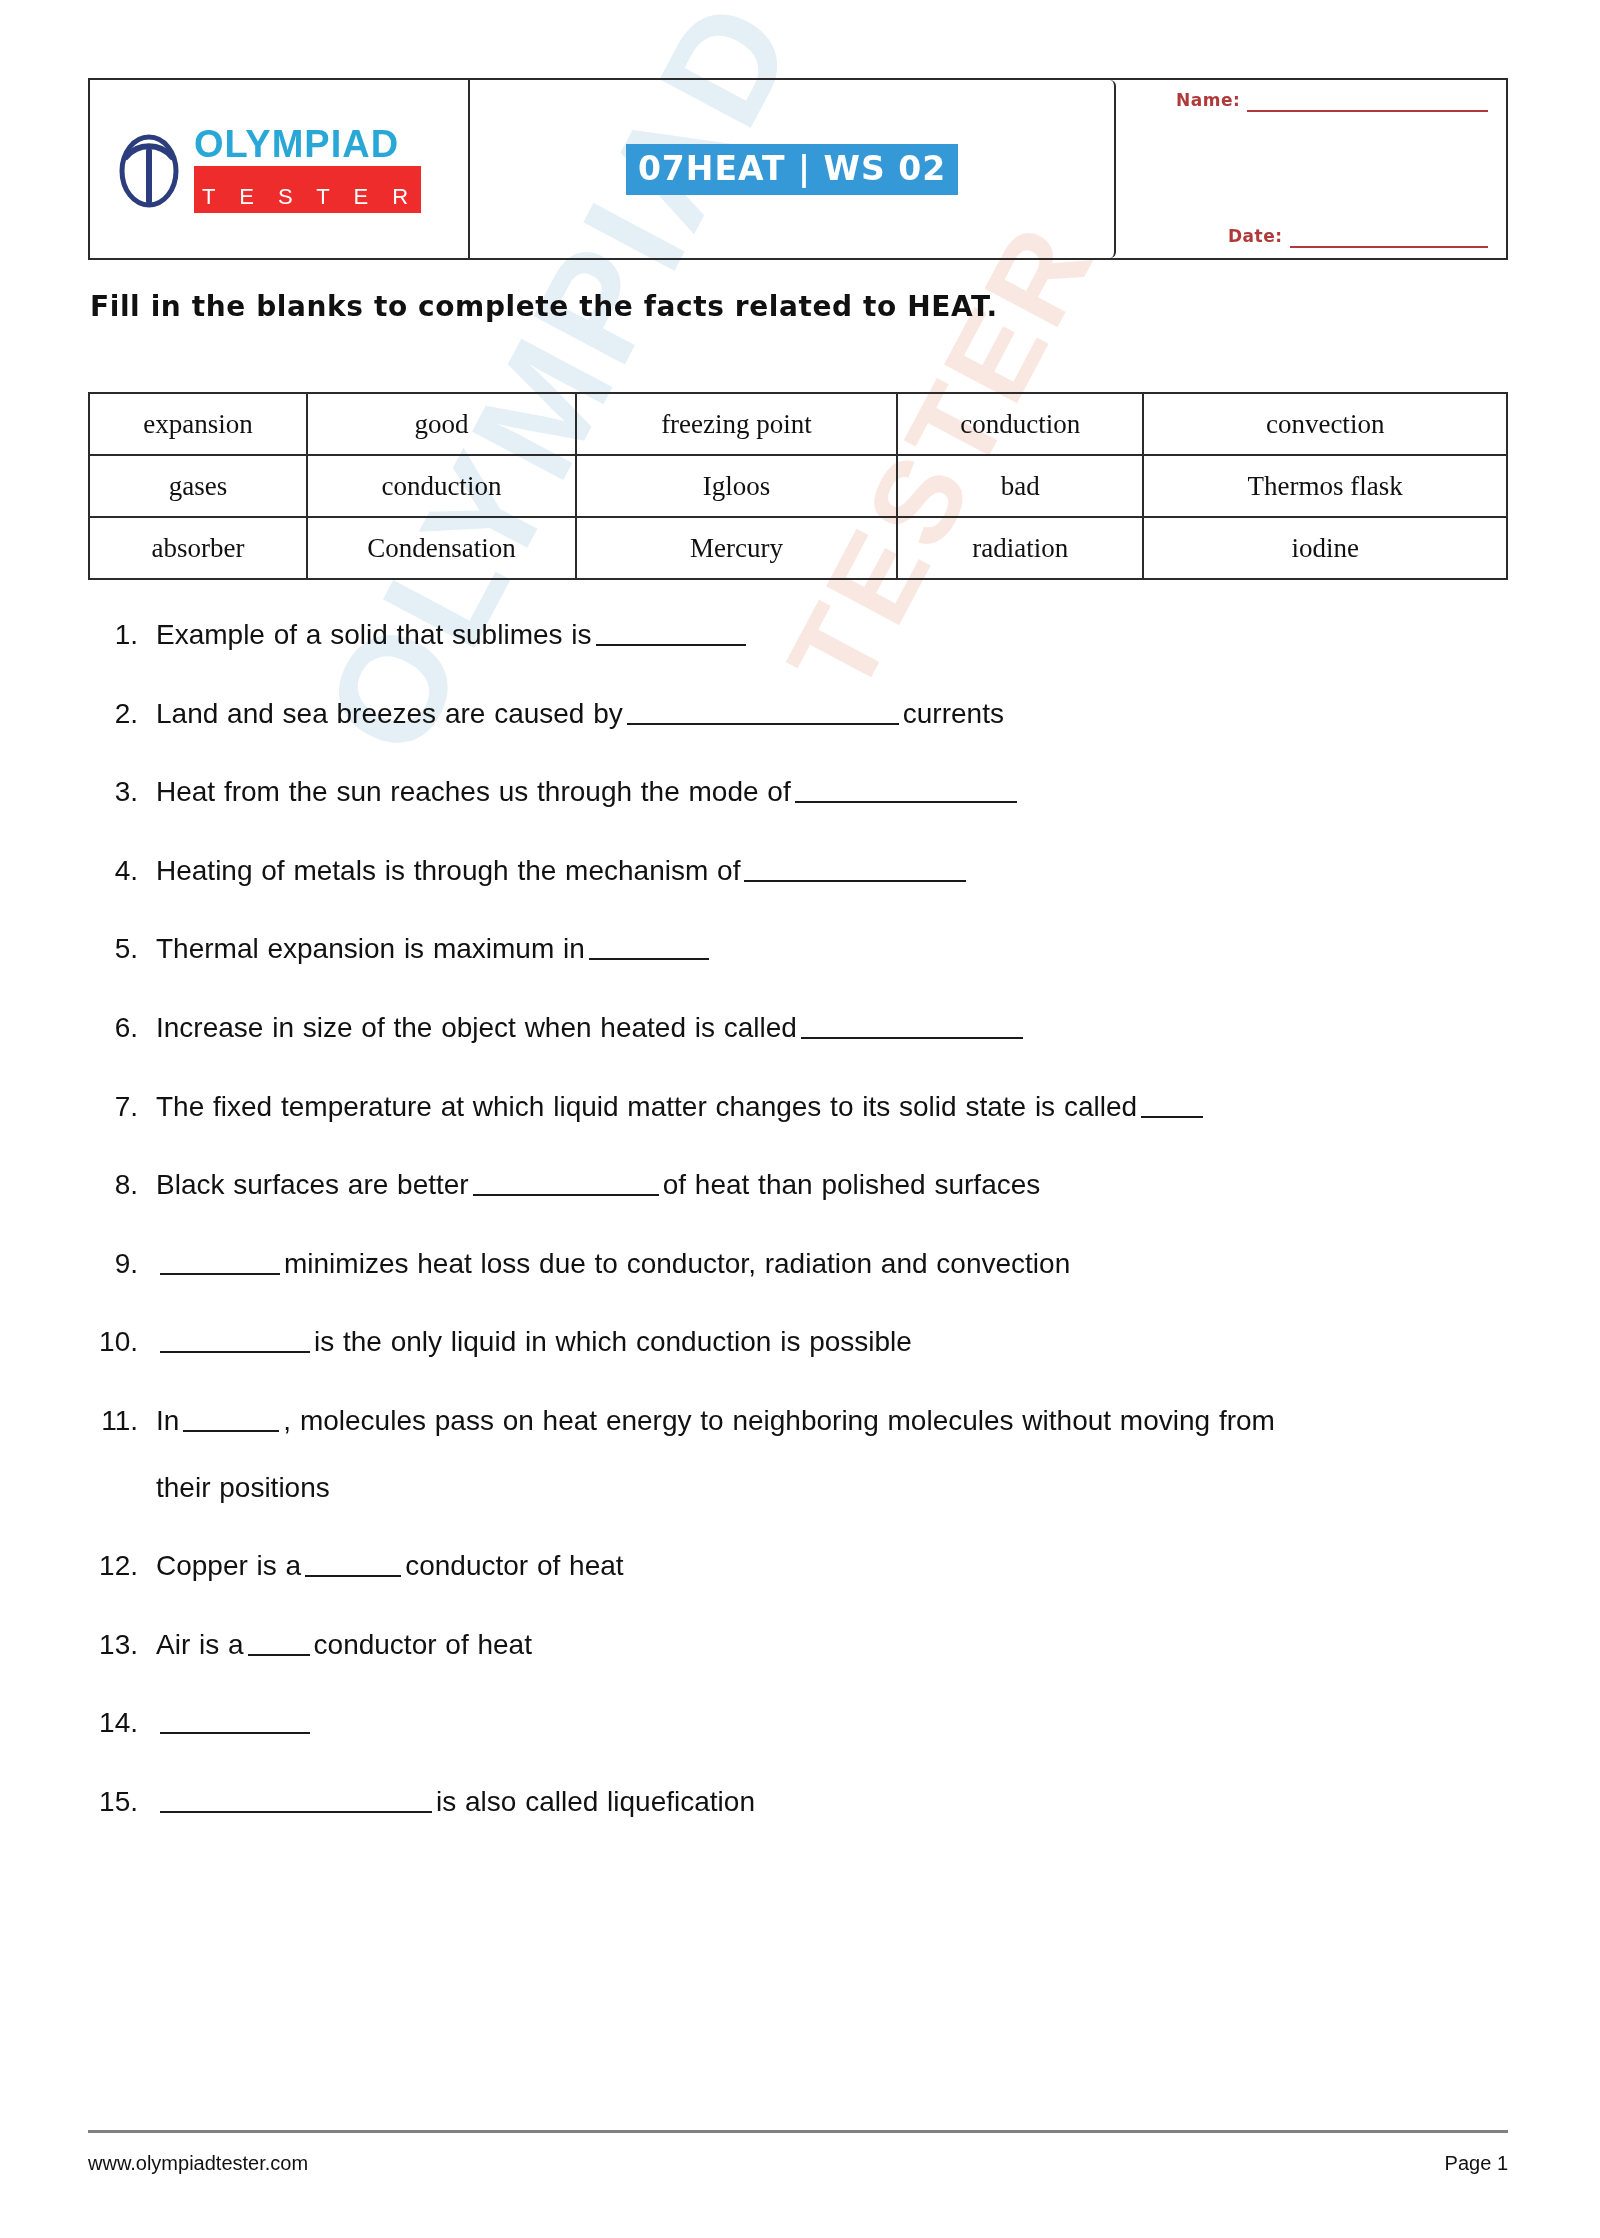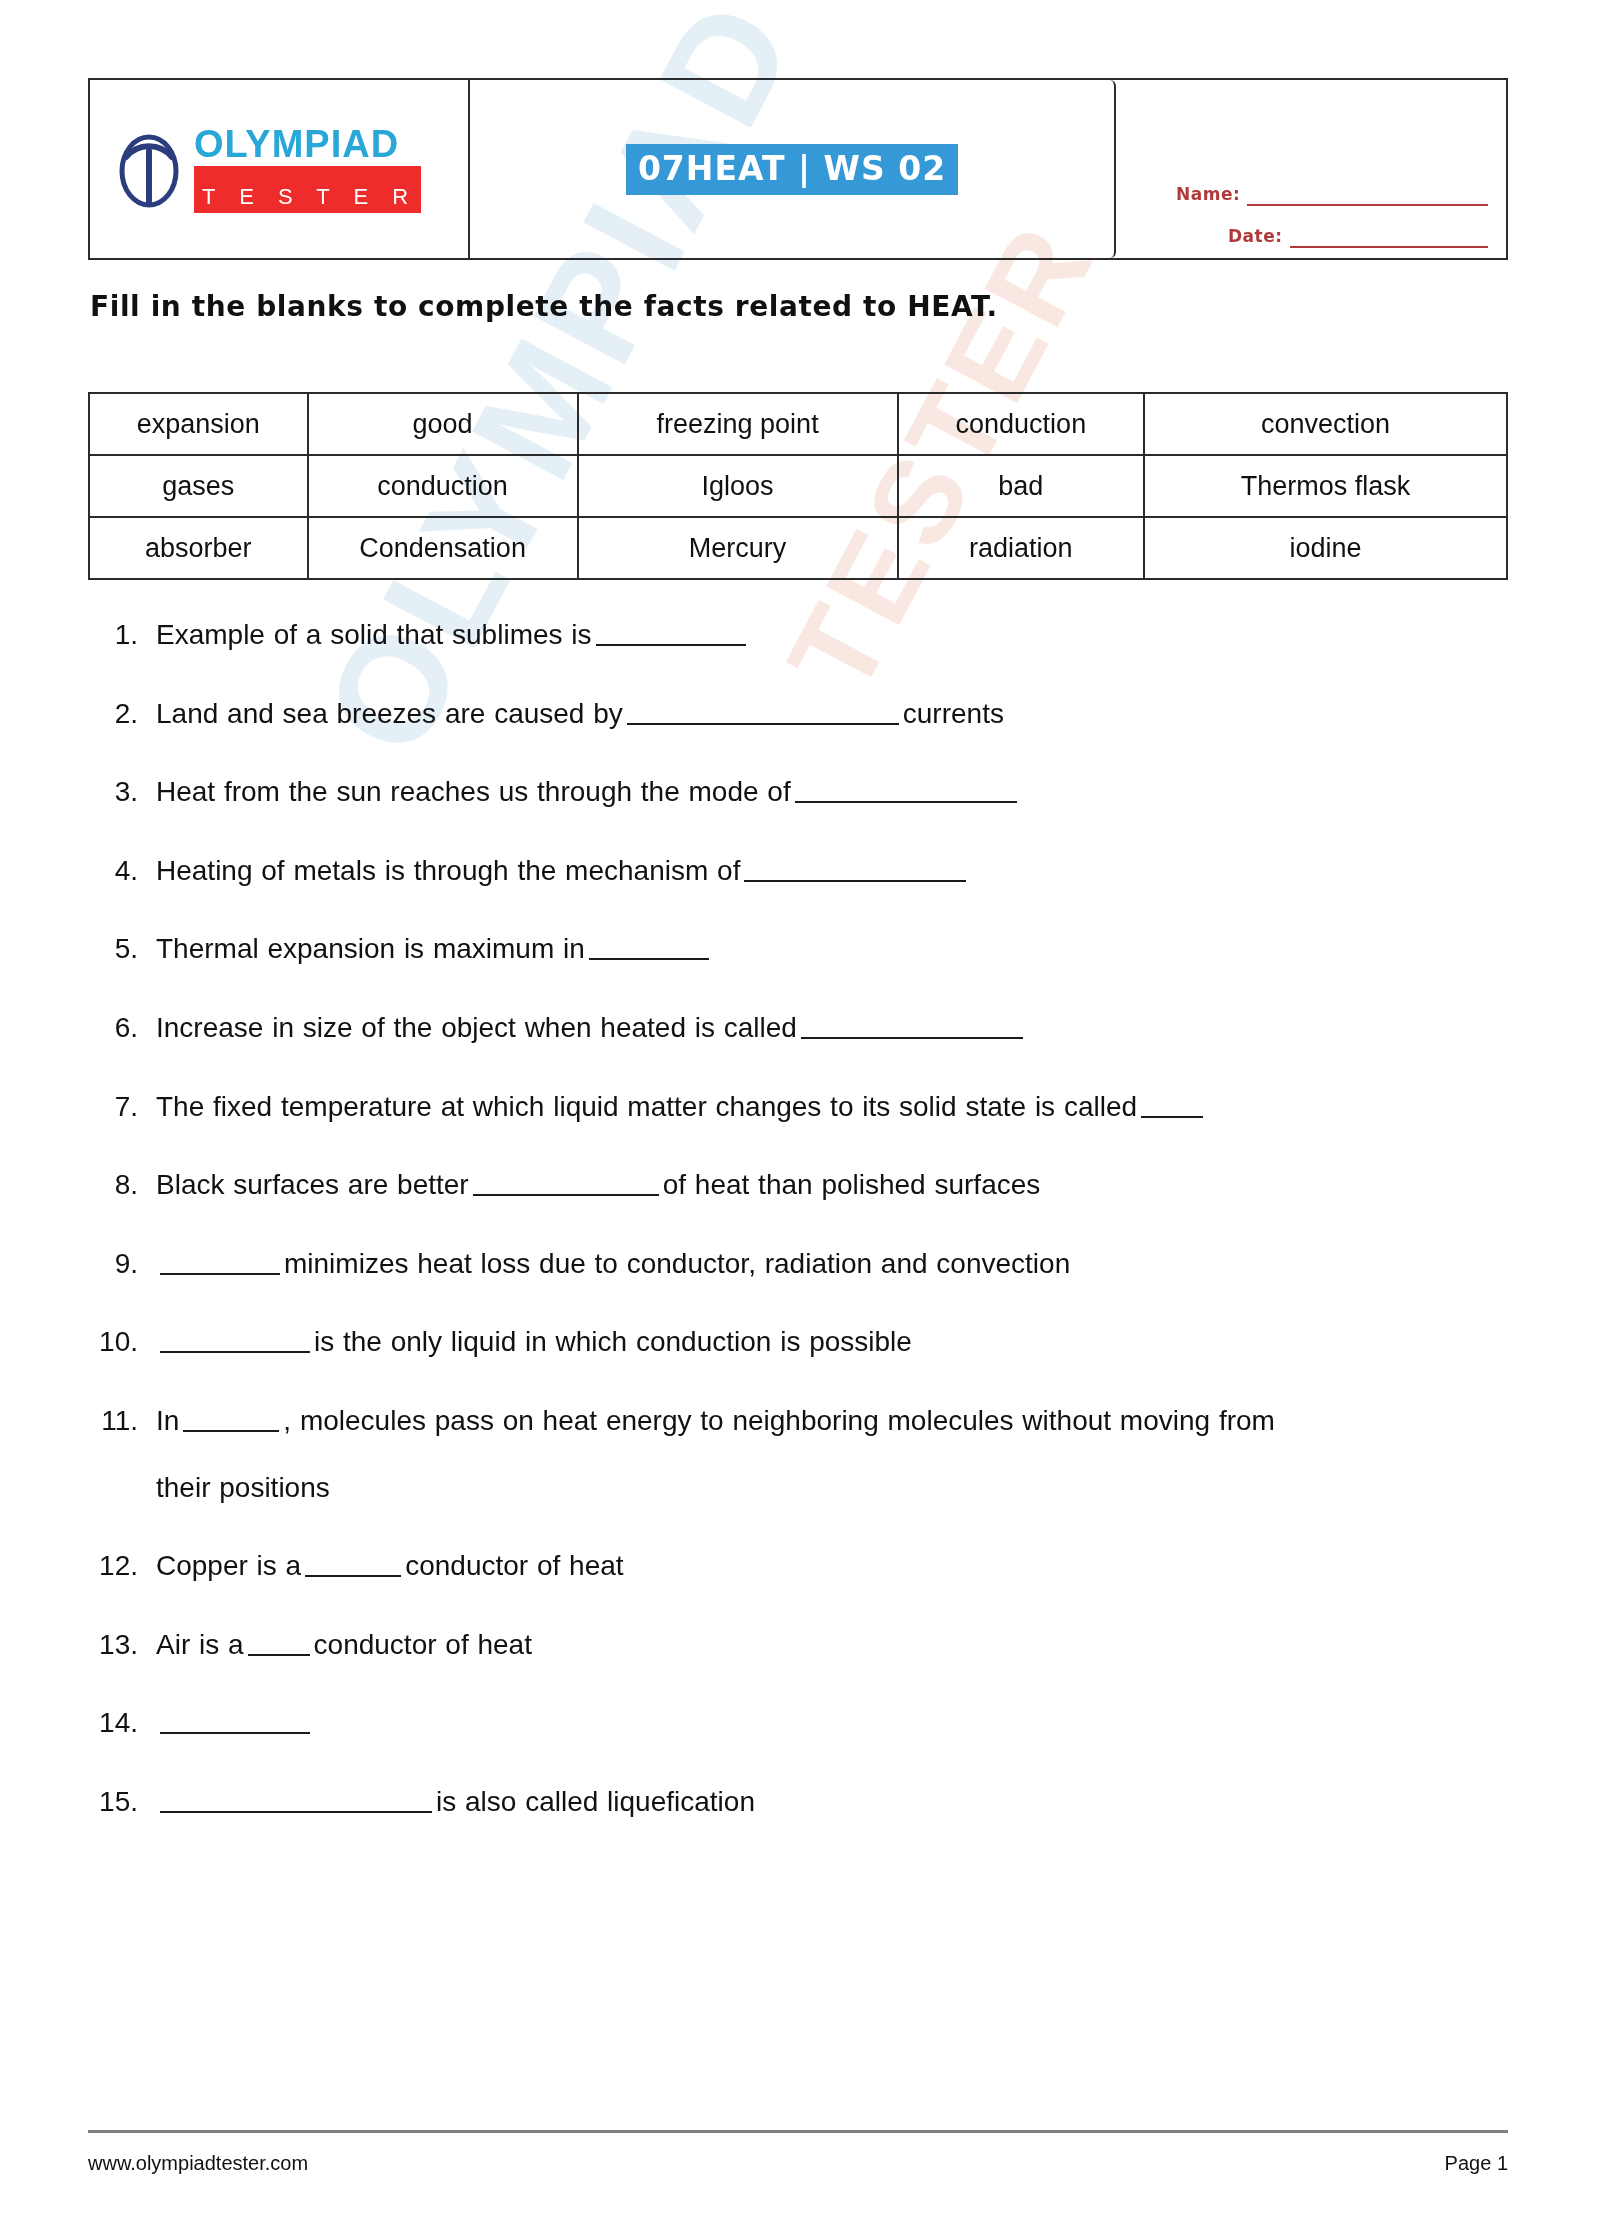--- a/index.html
+++ b/index.html
@@ -82,21 +82,21 @@
     border-right: 2px solid #2b2b2b;
     display: flex;
     align-items: center;
     justify-content: center;
     border-radius: 6px;
   }
   .hdr-meta {
     width: 390px;
     display: flex;
     flex-direction: column;
-    justify-content: flex-end;
+    justify-content: space-between;
     padding-left: 60px;
     padding-right: 18px;
   }
 
   
   .logo-wrap { display: flex; align-items: center; gap: 12px; }
   .logo-mark { width: 66px; height: 80px; flex: none; }
   .logo-words { display: flex; flex-direction: column; }
   .logo-olympiad {
     font-size: 38px;
@@ -169,21 +169,21 @@
     width: 1420px;
     border-collapse: collapse;
     z-index: 2;
     background: transparent;
   }
   .wordbank td {
     border: 2px solid #2b2b2b;
     height: 62px;
     text-align: center;
     vertical-align: middle;
-    font-family: Liberation Sans, sans-serif;
+    font-family: Liberation Serif, serif;
     font-size: 27px;
     color: #111111;
     padding: 2px 6px;
   }
   .wb-c0 { width: 228px; }
   .wb-c1 { width: 280px; }
   .wb-c2 { width: 344px; }
   .wb-c3 { width: 258px; }
   .wb-c4 { width: 388px; }
 

